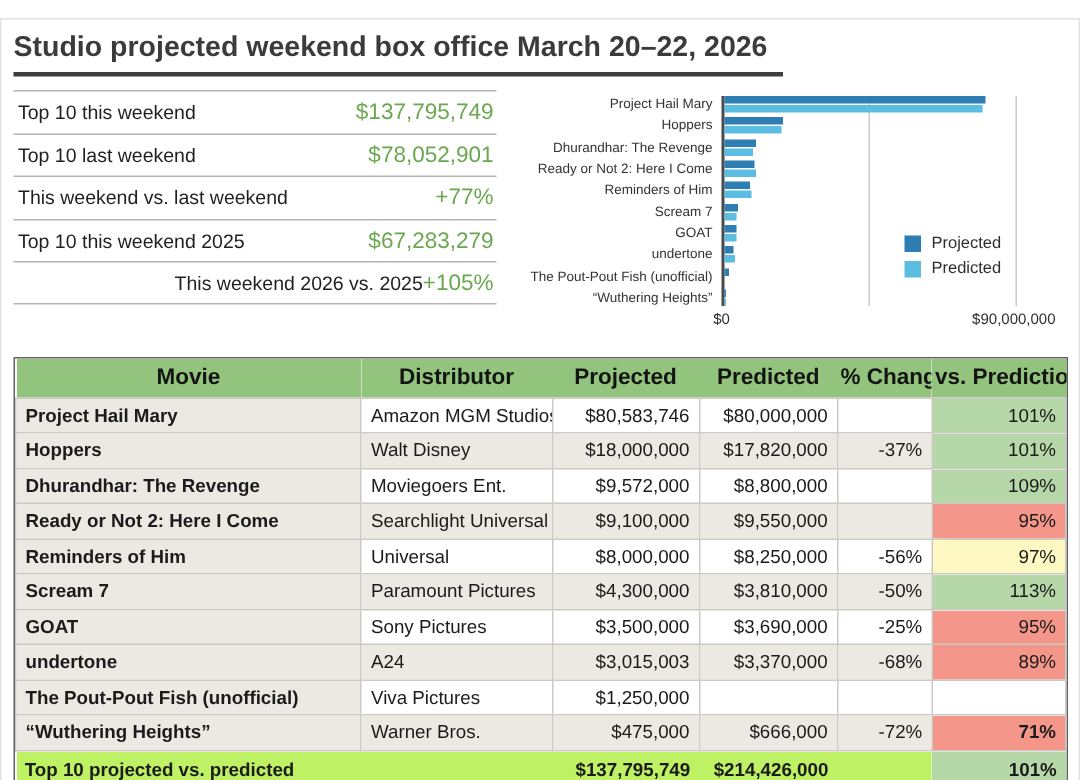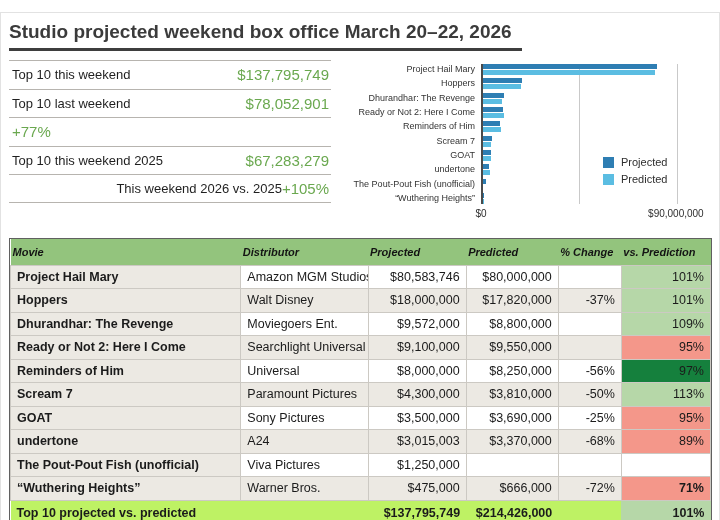--- a/index.html
+++ b/index.html
@@ -41,21 +41,21 @@
   .legend-item { display:flex; align-items:center; gap:7px; }
   .legend-swatch { width:11px; height:11px; }
   .legend-label { font-size:11px; color:#2e2e2e; }
   .chart-xaxis { margin-left:140px; width:196px; position:relative; height:14px; font-size:10px; color:#2e2e2e; margin-top:4px; }
   .t0 { position:absolute; left:0; transform:translateX(-50%); }
   .t90 { position:absolute; left:100%; transform:translateX(-52%); white-space:nowrap; }
 
   
   .main-wrap { width:703px; margin:16px 0 0 8px; border:1.5px solid #606060; border-bottom-width:2.5px; background:#fff; }
   table { width:100%; border-collapse:collapse; table-layout:fixed; }
-  th { background:#93c47d; font-weight:bold; font-size:11px; color:#141414; height:26px; padding:0 2px; text-align:left; border:0; white-space:nowrap; overflow:hidden;font-style:italic; }
+  th { background:#93c47d; font-weight:bold; font-size:15px; color:#141414; height:26px; padding:0 2px; text-align:center; border:0; white-space:nowrap; overflow:hidden; }
   td { height:23.5px; border:1px solid #ccc9c3; padding:0 6px; font-size:12.5px; color:#1b1b1b; white-space:nowrap; overflow:hidden; background:#fff; }
   td.col-movie { font-weight:bold; background:#ece9e3; }
   tr.beige td.plain { background:#ece9e3; }
   td.num { text-align:right; }
   tr.footer td { font-weight:bold; border:0; border-top:1.6px solid #555555; height:25px; background:#bef264; }
 </style>
 </head>
 <body>
 
 <div class="page">
@@ -67,20 +67,21 @@
     <div class="summary" id="summary">
         <div class="summary-row">
           <span class="summary-label">Top 10 this weekend</span>
           <span class="summary-value">$137,795,749</span>
         </div>
         <div class="summary-row">
           <span class="summary-label">Top 10 last weekend</span>
           <span class="summary-value">$78,052,901</span>
         </div>
         <div class="summary-row">
+          <span class="summary-label">This weekend vs. last weekend</span>
           <span class="summary-value">+77%</span>
         </div>
         <div class="summary-row">
           <span class="summary-label">Top 10 this weekend 2025</span>
           <span class="summary-value">$67,283,279</span>
         </div>
         <div class="summary-row">
           <span class="summary-label">This weekend 2026 vs. 2025</span>
           <span class="summary-value">+105%</span>
         </div>
@@ -217,21 +218,21 @@
             <td class="plain num">$9,550,000</td>
             <td class="plain num"></td>
             <td class="num vs" style="background: rgb(244, 151, 138);">95%</td>
           </tr>
           <tr>
             <td class="col-movie">Reminders of Him</td>
             <td class="plain">Universal</td>
             <td class="plain num">$8,000,000</td>
             <td class="plain num">$8,250,000</td>
             <td class="plain num">-56%</td>
-            <td class="num vs" style="background: #15803d;">97%</td>
+            <td class="num vs" style="background: #fef9c3;">97%</td>
           </tr>
           <tr class="beige">
             <td class="col-movie">Scream 7</td>
             <td class="plain">Paramount Pictures</td>
             <td class="plain num">$4,300,000</td>
             <td class="plain num">$3,810,000</td>
             <td class="plain num">-50%</td>
             <td class="num vs" style="background: rgb(182, 215, 168);">113%</td>
           </tr>
           <tr>

